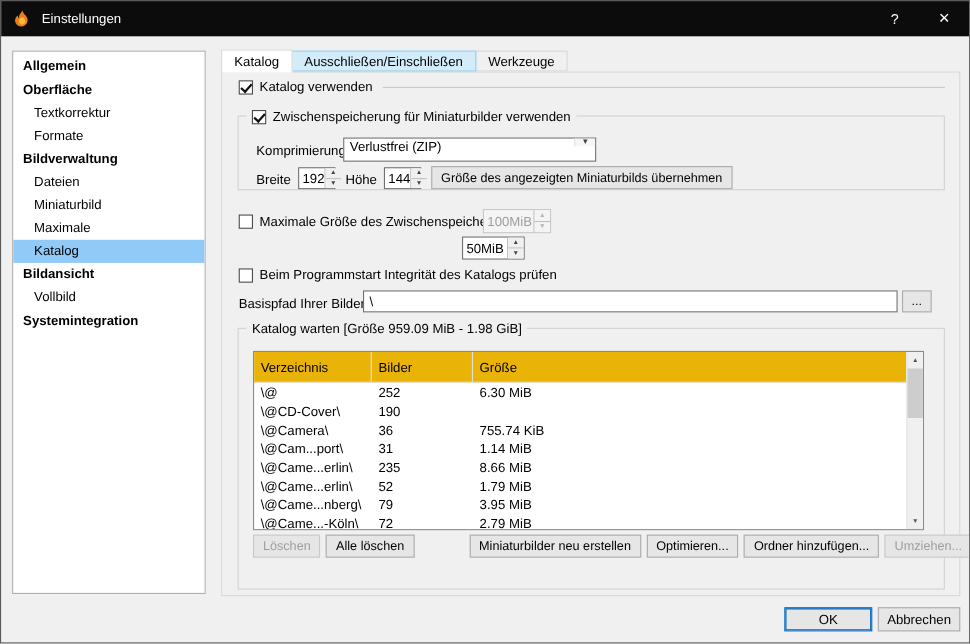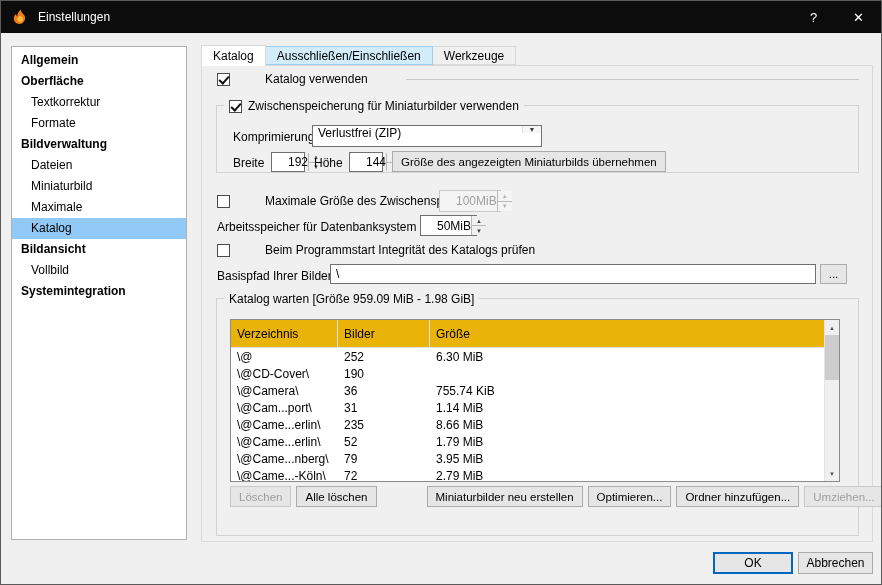--- a/index.html
+++ b/index.html
@@ -15,31 +15,31 @@
   .side-item{height:21px;line-height:21px;padding-left:9px;white-space:nowrap;cursor:default;}
   .side-item.top{font-weight:bold;}
   .side-item.sub{padding-left:19px;}
   .side-item.sel{background:#91c9f7;}
   .tabbar{position:absolute;left:200px;top:43px;height:21px;display:flex;align-items:flex-end;z-index:3;}
   .tab{height:19px;padding:0 11px;display:flex;align-items:center;background:#f0f0f0;border:1px solid #d9d9d9;margin-right:-1px;white-space:nowrap;cursor:default;}
   .tab.active{height:21px;background:#fff;margin-bottom:-1px;border-bottom:none;position:relative;z-index:4;}
   .tab.hl{background:#d3ecfa;border-color:#9bd0f2;z-index:2;}
   .panel{position:absolute;left:200px;top:64px;width:672px;height:477px;border:1px solid #d9d9d9;background:#f0f0f0;}
   .abs{position:absolute;}
-  .row{display:flex;align-items:center;gap:29px;}
+  .row{display:flex;align-items:center;}
   .cb{flex:none;width:13px;height:13px;background:#fff;border:1px solid #4a4a4a;position:relative;margin-right:6px;display:inline-block;}
   .cb.checked::after{content:"";position:absolute;left:3px;top:0;width:4px;height:8px;border:solid #111;border-width:0 2px 2px 0;transform:rotate(42deg);}
   .hline{flex:1;height:1px;background:#c9c9c9;margin-left:9px;}
   .group{position:absolute;border:1px solid #d2d2d2;}
   .legend{position:absolute;top:-8px;left:7px;background:#f0f0f0;padding:0 5px;display:flex;align-items:center;height:16px;white-space:nowrap;}
   .combo{background:#fff;border:1px solid #707070;display:flex;align-items:flex-start;}
   .combo .ctext{flex:1;display:flex;align-items:center;padding-left:5px;white-space:nowrap;}
   .combo .carrow{width:19px;display:flex;align-items:center;justify-content:center;font-size:7px;color:#404040;background:#f6f6f6;border-left:1px solid #e2e2e2;}
   .spin{background:#fff;border:1px solid #707070;display:flex;align-items:stretch;}
-  .spin .sval{flex:1;display:flex;align-items:center;padding-left:16px;white-space:nowrap;}
+  .spin .sval{flex:1;display:flex;align-items:center;padding-left:3px;white-space:nowrap;}
   .spin .sarrows{width:15px;flex:none;display:flex;flex-direction:column;border-left:1px solid #b9b9b9;}
   .spin .sarrows span{flex:1;display:flex;align-items:center;justify-content:center;font-size:6px;color:#444;background:#f0f0f0;}
   .spin .sarrows .sup{border-bottom:1px solid #b9b9b9;}
   .spin.disabled{border-color:#c9c9c9;background:#f4f4f4;}
   .spin.disabled .sval{color:#9f9f9f;}
   .spin.disabled .sarrows span{color:#b3b3b3;background:#f4f4f4;}
   .btn{display:inline-flex;align-items:center;justify-content:center;background:#e6e6e6;border:1px solid #ababab;white-space:nowrap;padding:0 8px;height:21px;font-size:11.5px;cursor:default;}
   .btn.disabled{color:#9e9e9e;border-color:#c9c9c9;}
   .btn.default{border:1px solid #0067c0;box-shadow:inset 0 0 0 1px #0067c0;}
   .btn.footer{font-size:12px;height:22px;}
@@ -140,21 +140,20 @@
     <span class="lbl">Maximale Größe des Zwischenspeichers</span>
   </div>
   <div class="spin disabled abs" style="left:438px;top:189px;width:62px;height:22px;">
     <span class="sval">100MiB</span>
     <span class="sarrows">
         <span class="sup">▲</span>
         <span>▼</span>
       </span>
   </div>
 
-  <span class="abs lbl" style="left:216px;top:219px;">Arbeitsspeicher für Datenbanksystem</span>
   <div class="spin abs" style="left:419px;top:214px;width:57px;height:21px;">
     <span class="sval">50MiB</span>
     <span class="sarrows">
         <span class="sup">▲</span>
         <span>▼</span>
       </span>
   </div>
 
   <div class="row abs" style="left:216px;top:241px;height:16px;">
     <span class="cb"></span>

